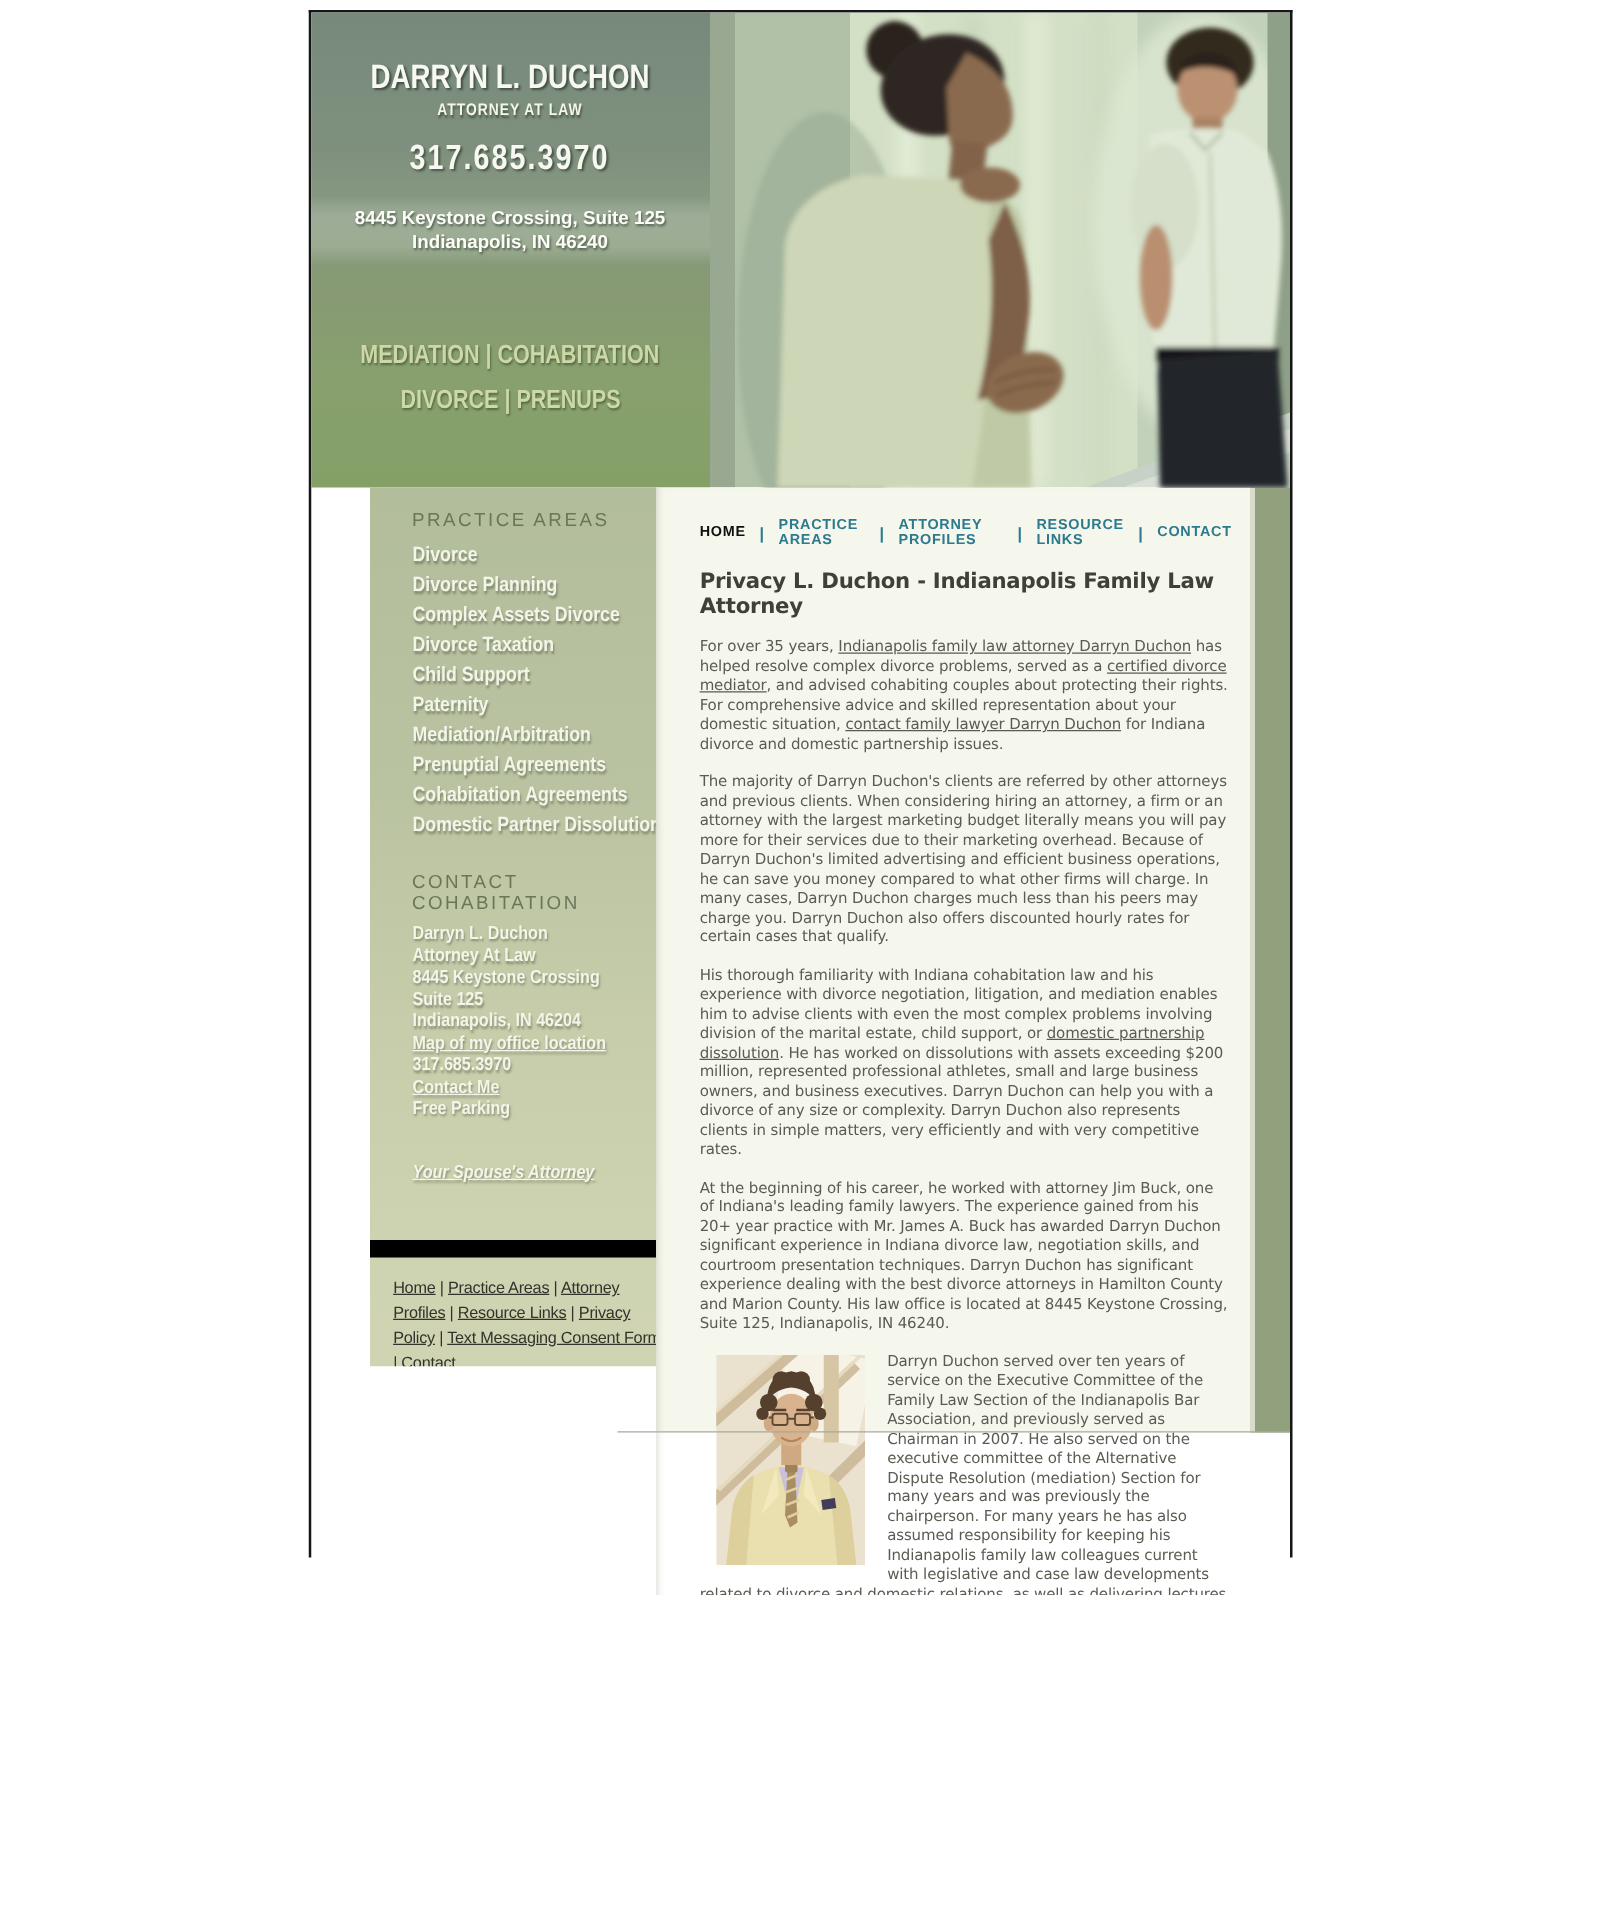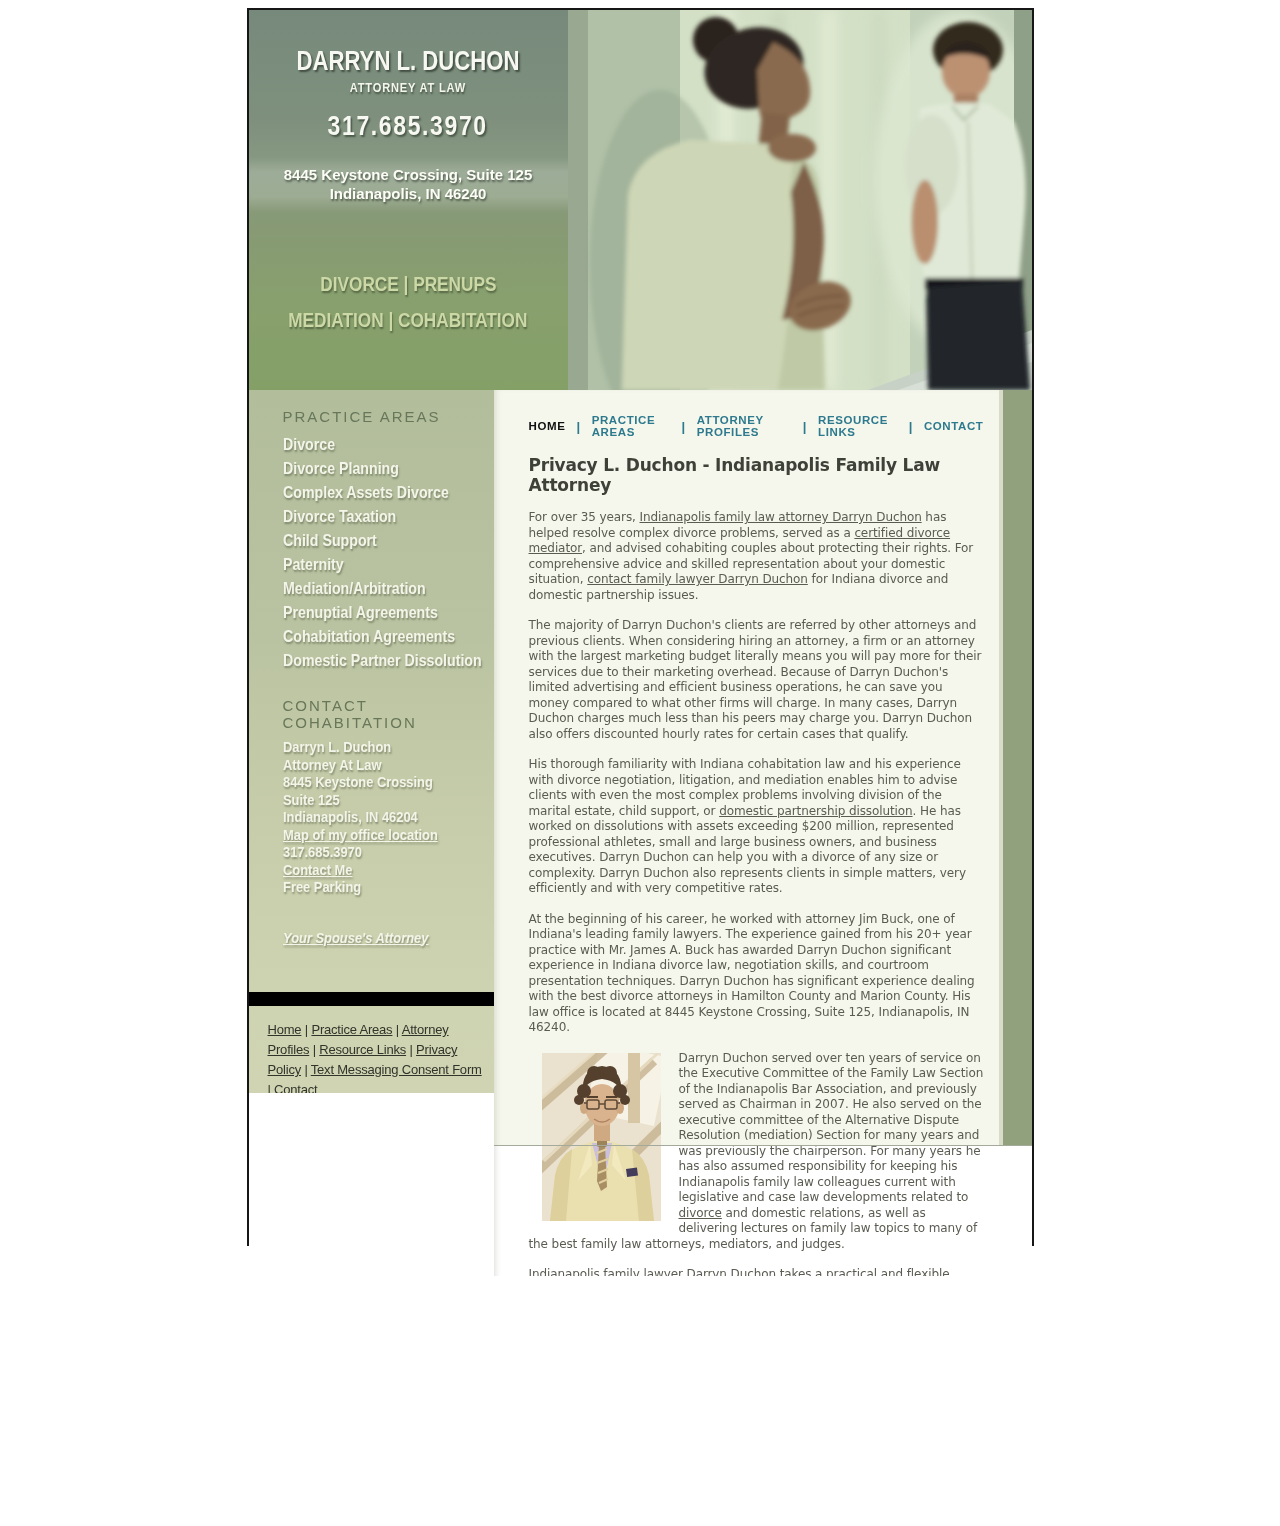--- a/index.html
+++ b/index.html
@@ -21,21 +21,21 @@
     background:linear-gradient(180deg,rgba(255,255,255,0) 0%,rgba(255,255,255,0.18) 28%,rgba(255,255,255,0.18) 72%,rgba(255,255,255,0) 100%);
     color:#fdfdf7;font-weight:bold;font-size:15px;line-height:19px;
     text-shadow:1px 2px 2px rgba(20,30,20,0.55);font-family:"Liberation Sans",sans-serif;}
   .h-tagline{margin-top:54px;text-align:center;color:#ccd8a6;font-weight:bold;font-size:21px;line-height:36px;
     text-shadow:1px 2px 2px rgba(25,35,18,0.45);font-family:"Liberation Sans",sans-serif;}
   .cond{display:inline-block;transform:scaleX(0.82);transform-origin:50% 50%;white-space:nowrap;}
   .condL{display:inline-block;transform:scaleX(0.86);transform-origin:0 50%;white-space:nowrap;}
   .header-photo{width:464px;height:380px;overflow:hidden;}
 
   
-  .body-row{display:flex;position:relative;height:856px;align-items:flex-start;}
+  .body-row{display:flex;position:relative;height:856px;align-items:flex-start;padding-left:47px;}
   .bottom-edge{position:absolute;left:245px;right:0;top:755px;height:1px;background:#a4aa9a;}
 
   
   .sidebar{width:245px;height:703px;box-sizing:border-box;padding-top:18px;overflow:hidden;
     background:linear-gradient(180deg,#b2bd9c 0%,#bac3a1 35%,#c7cdab 62%,#ced3b1 88%,#d0d4b3 100%);}
   .pa-heading,.ci-heading{margin:0 0 7px 34px;font-family:"Liberation Sans",sans-serif;
     font-size:15px;color:#68775a;letter-spacing:2px;}
   .ci-heading{margin-top:25px;}
   .pa-item{margin-left:34px;line-height:24px;font-family:"Liberation Sans",sans-serif;
     font-weight:bold;font-size:16.5px;color:#f3f5e9;text-shadow:1px 2px 2px rgba(40,50,28,0.4);cursor:pointer;}
@@ -77,22 +77,22 @@
     <div class="header">
       <div class="header-left">
         <div class="h-name"><span class="cond">DARRYN L. DUCHON</span></div>
         <div class="h-sub"><span class="cond">ATTORNEY AT LAW</span></div>
         <div class="h-phone"><span class="cond">317.685.3970</span></div>
         <div class="h-band">
           <div>8445 Keystone Crossing, Suite 125</div>
           <div>Indianapolis, IN 46240</div>
         </div>
         <div class="h-tagline">
+          <div><span class="cond">MEDIATION | COHABITATION</span></div>
           <div><span class="cond">DIVORCE | PRENUPS</span></div>
-          <div><span class="cond">MEDIATION | COHABITATION</span></div>
         </div>
       </div>
       <div class="header-photo">
         <svg width="464" height="380" viewBox="0 0 464 380" xmlns="http://www.w3.org/2000/svg">
           <defs>
             <filter id="b2">
                 <feGaussianBlur stdDeviation="2"></feGaussianBlur>
               </filter>
             <filter id="b6">
                 <feGaussianBlur stdDeviation="6"></feGaussianBlur>

